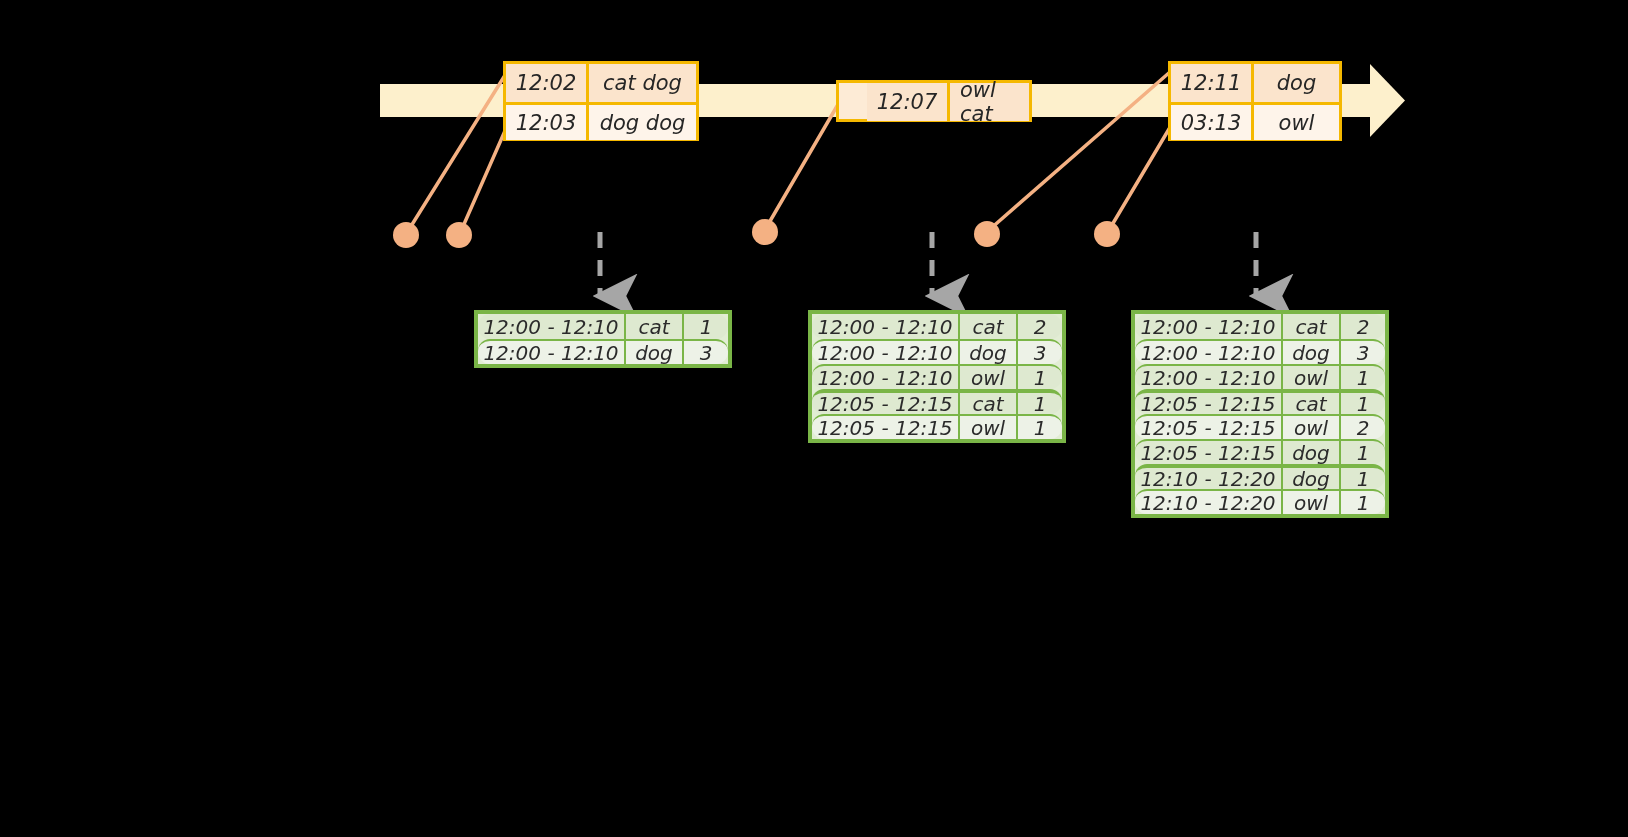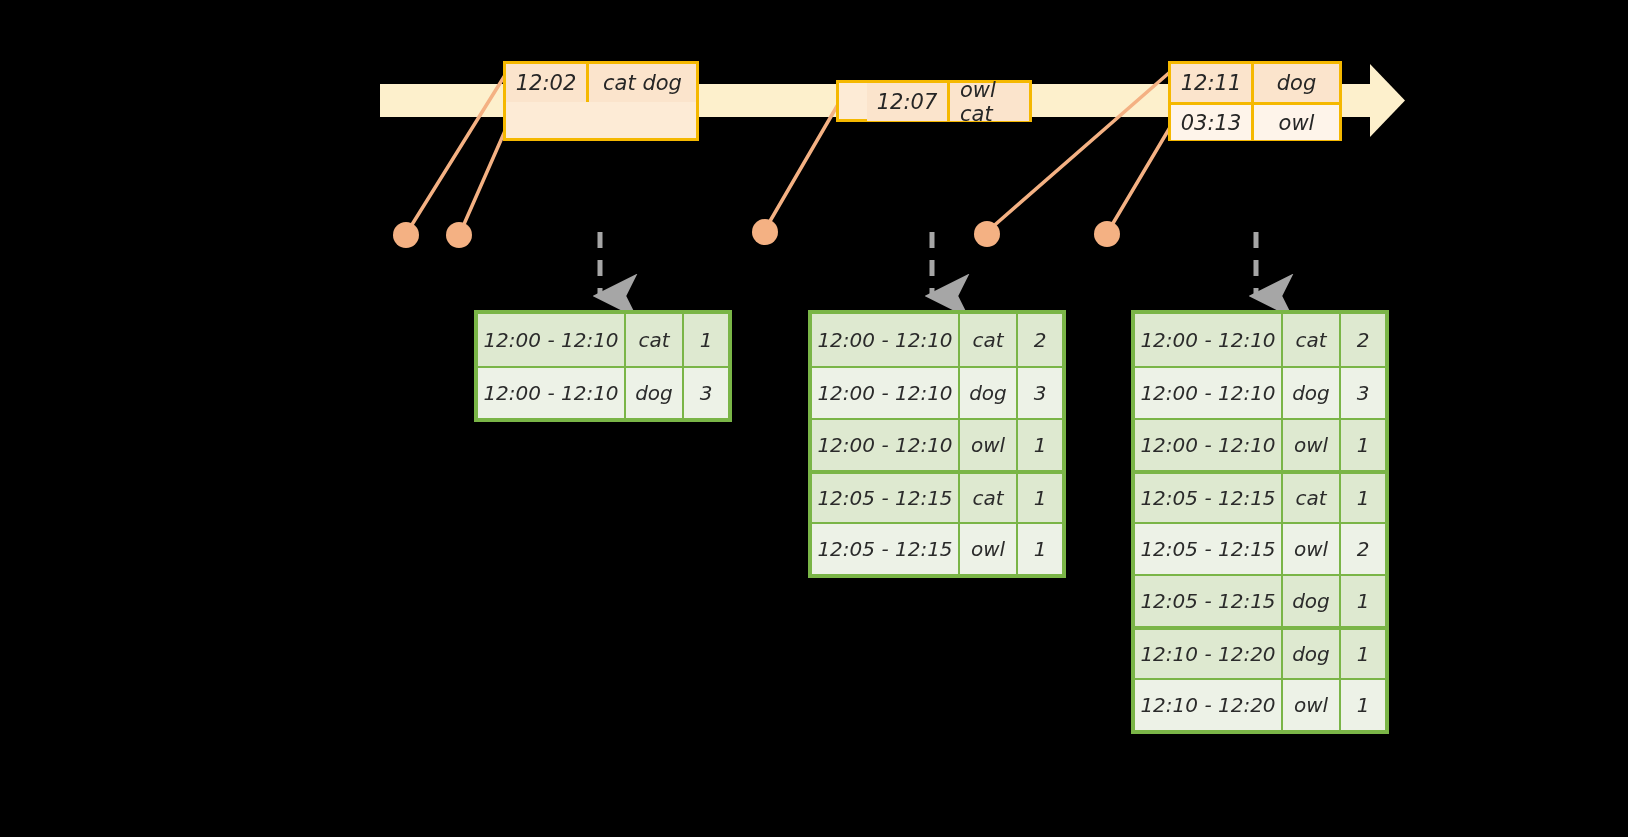--- a/index.html
+++ b/index.html
@@ -65,22 +65,23 @@
 
   
   .result-table {
     position: absolute;
     border: 4px solid #7AB547;
     box-sizing: border-box;
     background: #E2EDD4;
   }
   .res-row {
     display: flex;
-    height: 52px;
-    box-sizing: border-box;
+    height: 25px;
+    box-sizing: border-box;
+    border-radius: 12px;
   }
   .res-row + .res-row { border-top: 2px solid #7AB547; }
   .res-row.group-start + .res-row,
   .res-row.newgroup { border-top: 4px solid #7AB547; }
   .res-row.shade-a { background: #DEE9D0; }
   .res-row.shade-b { background: #EDF2E7; }
   .res-cell {
     display: flex;
     align-items: center;
     justify-content: center;
@@ -132,20 +133,24 @@
       <line x1="932" y1="232" x2="932" y2="296" marker-end="url(#grayhead)"></line>
       <line x1="1256" y1="232" x2="1256" y2="296" marker-end="url(#grayhead)"></line>
     </g>
   </svg>
 
   <div class="event-group" style="left:503px; top:61px; width:196px; height:80px;">
       <div class="event-row odd">
         <div class="event-time">12:02</div>
         <div class="event-words">cat dog</div>
       </div>
+      <div class="event-row even">
+        <div class="event-time">12:03</div>
+        <div class="event-words">dog dog</div>
+      </div>
     </div>
 
   <div class="event-group" style="left:836px; top:80px; width:196px; height:42px;padding-left:28px;">
       <div class="event-row odd">
         <div class="event-time">12:07</div>
         <div class="event-words">owl cat</div>
       </div>
     </div>
 
   <div class="event-group" style="left:1168px; top:61px; width:174px; height:80px;">

